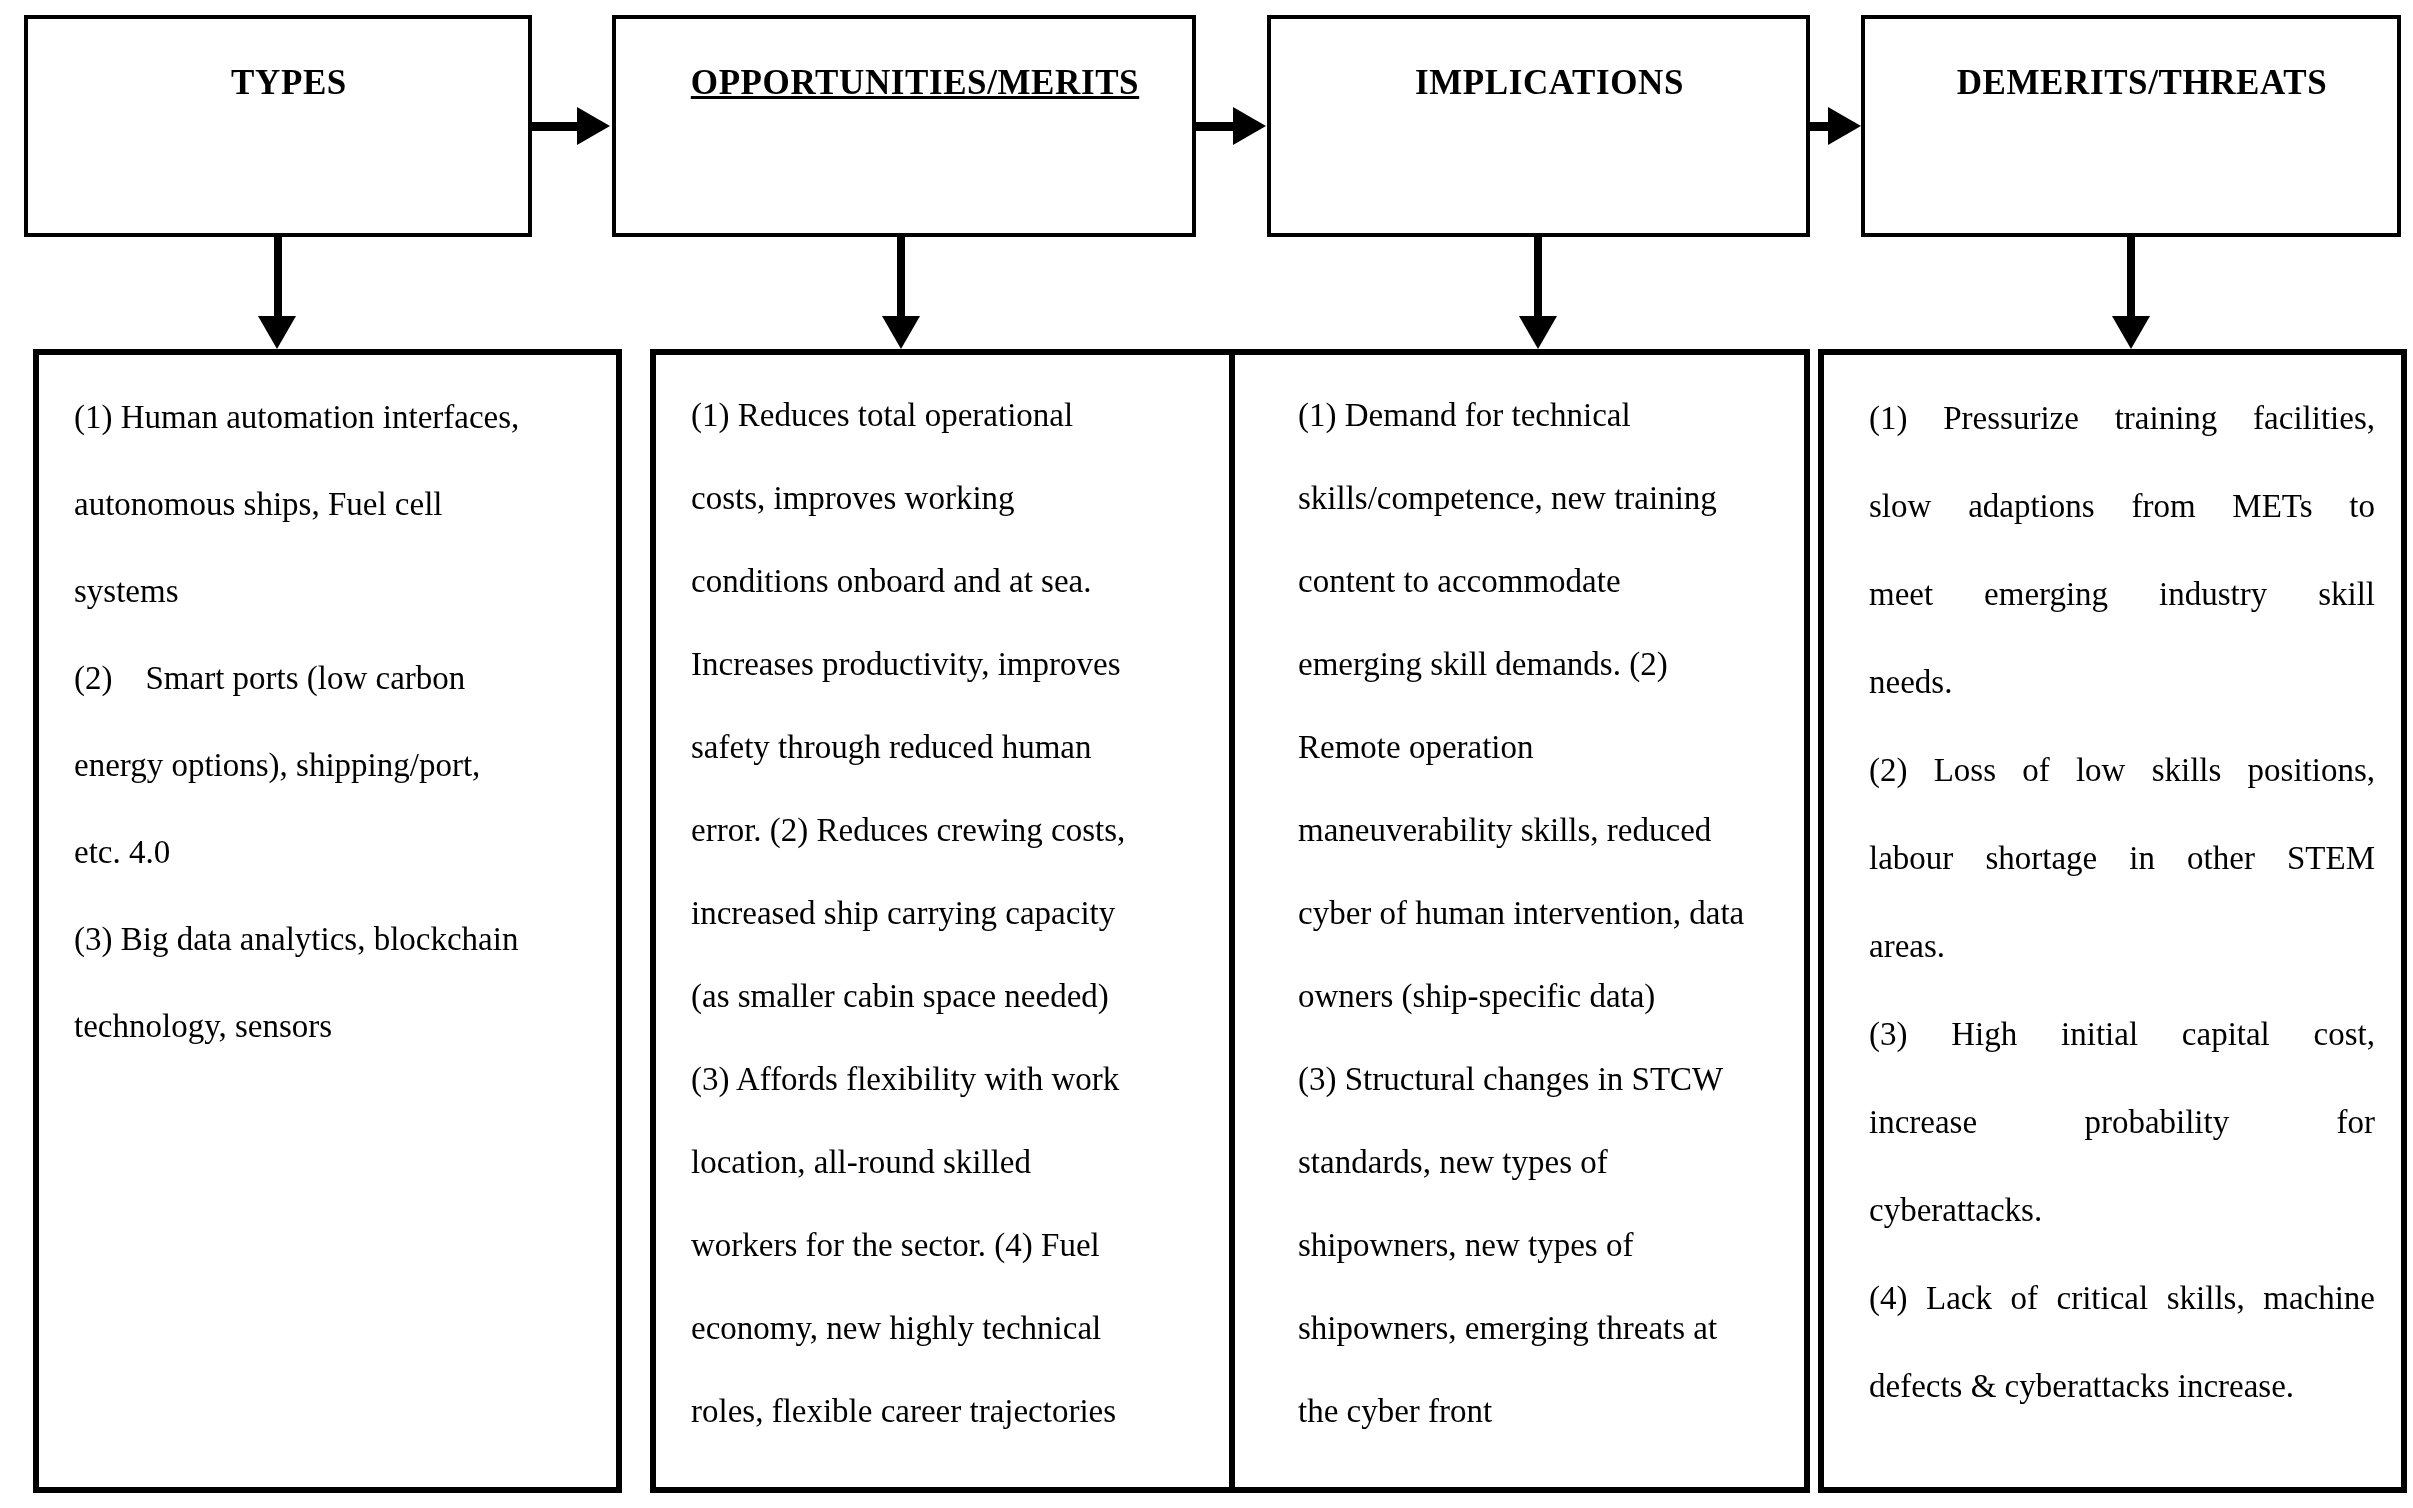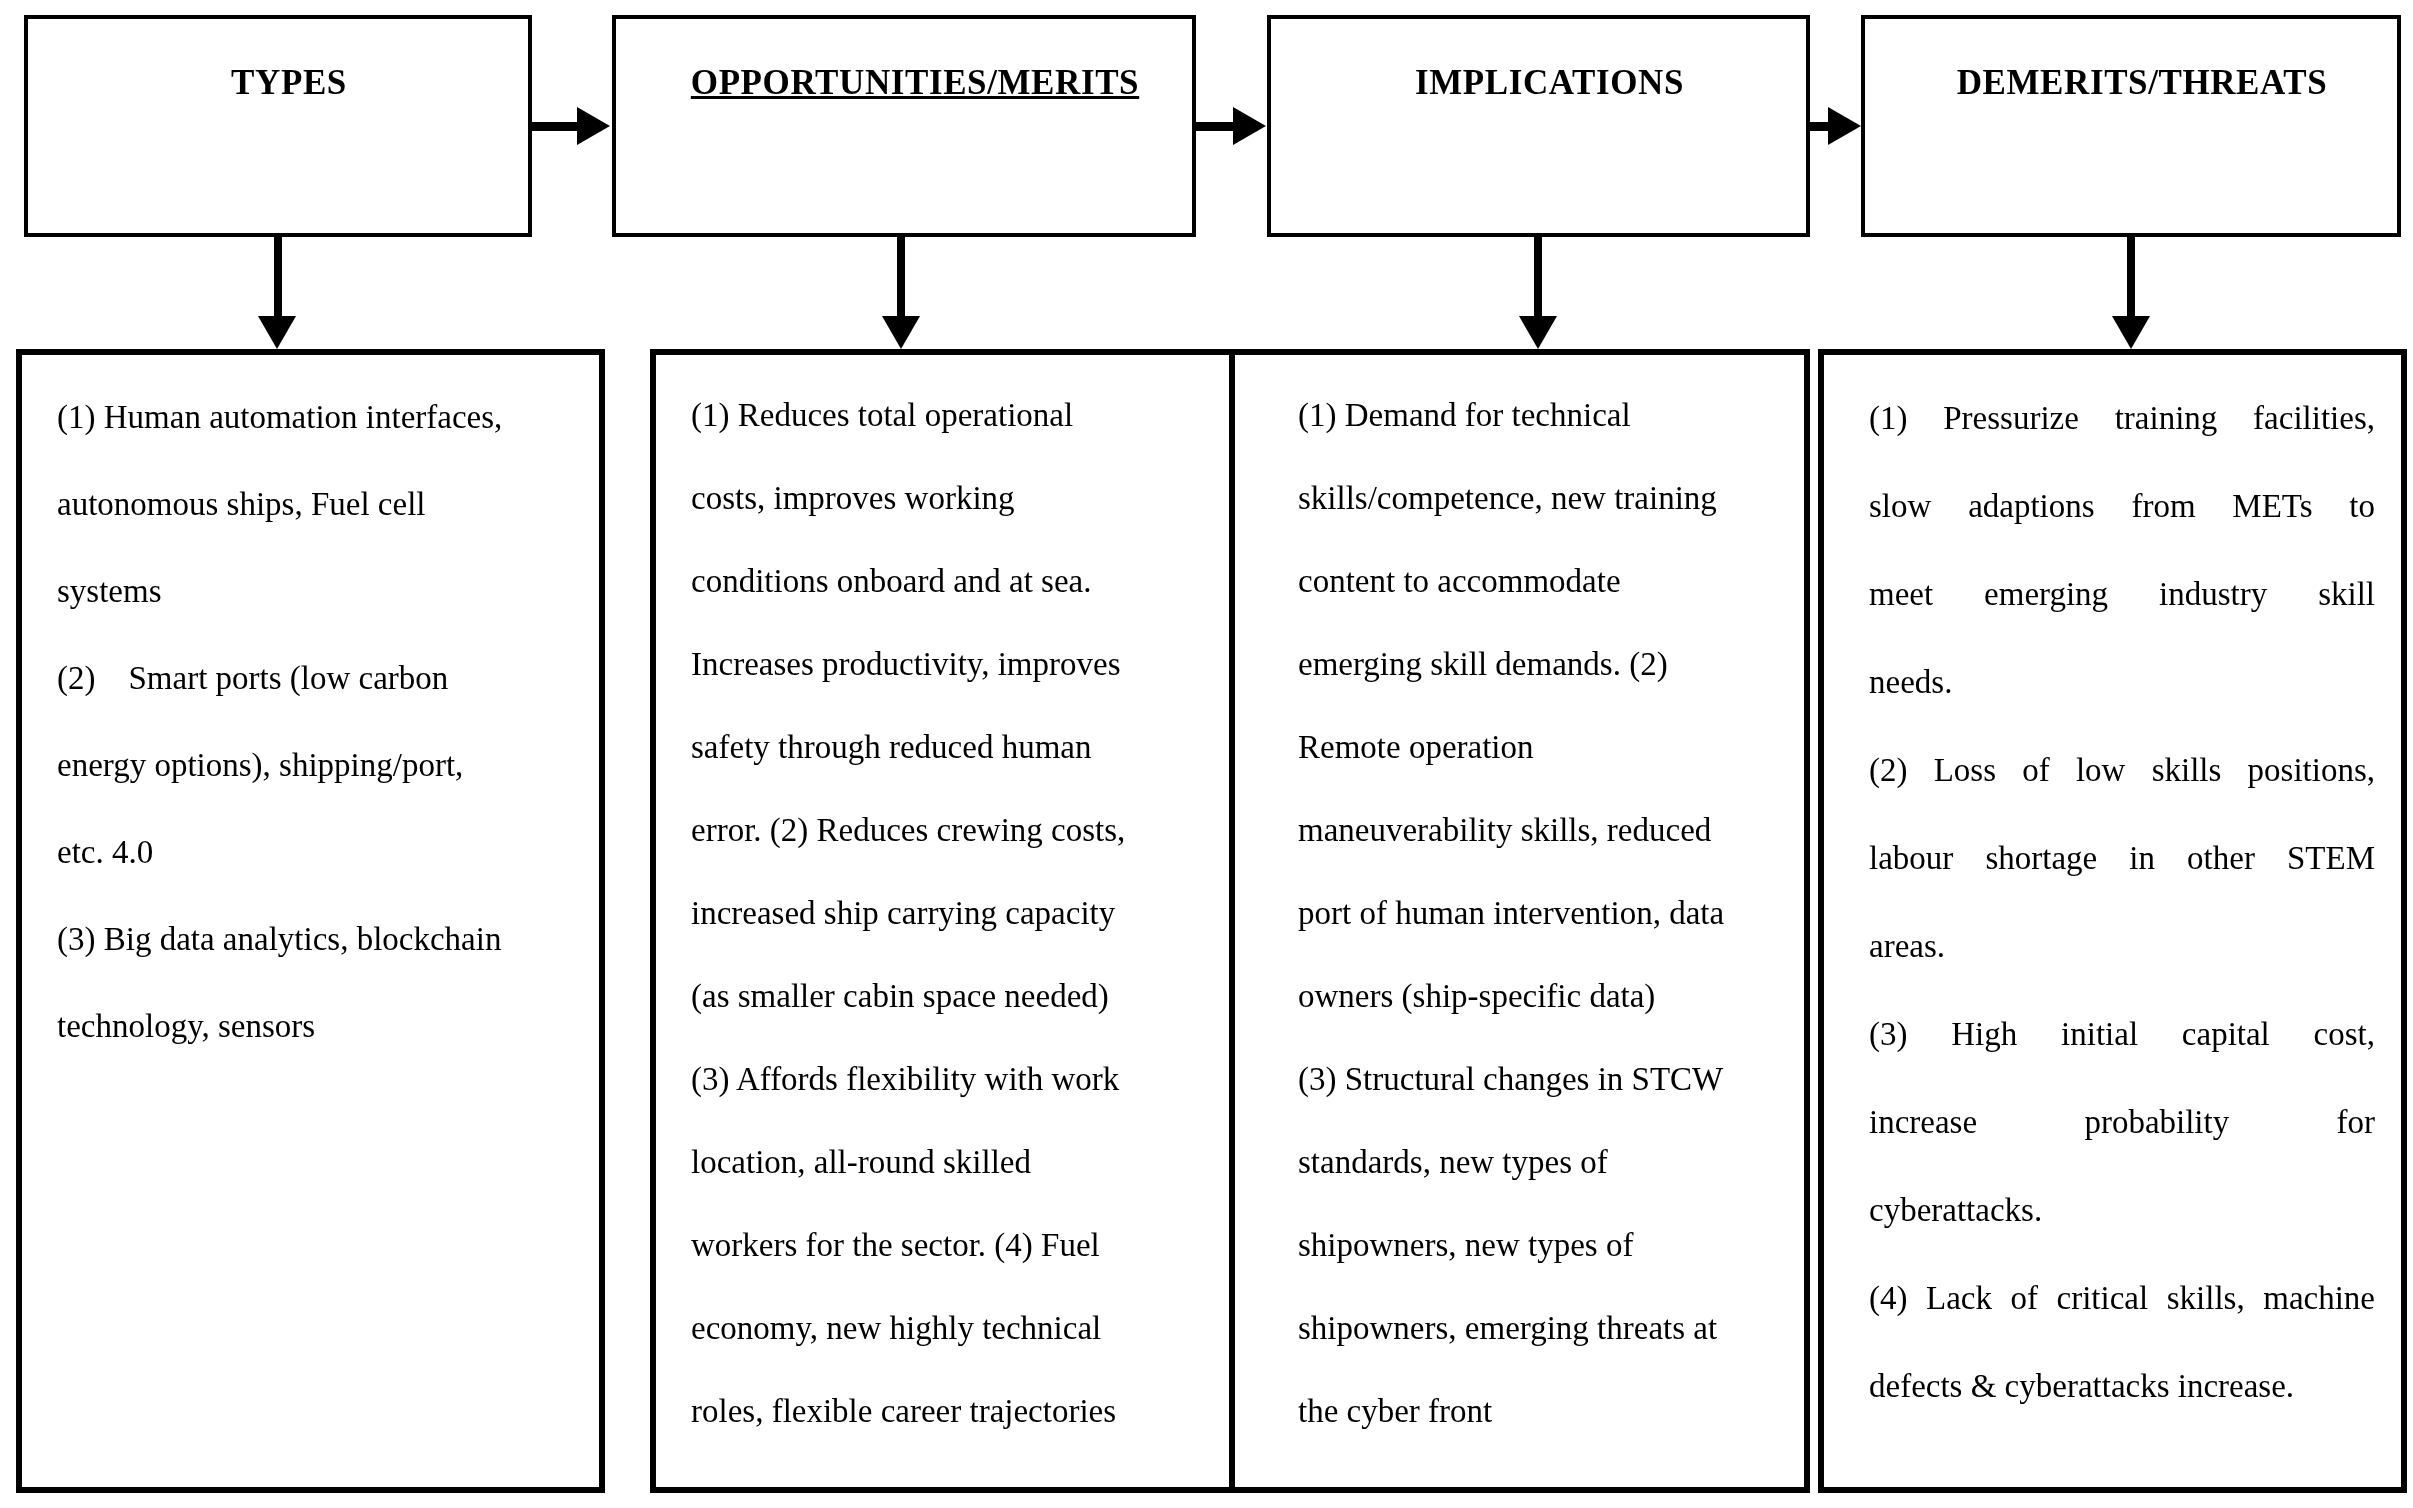--- a/index.html
+++ b/index.html
@@ -108,21 +108,21 @@
   </div>
   <div>
     <div class="shaft-v" style="left:1534px; top:237px; height:80px;"></div>
     <div class="head-down" style="left:1519px; top:316px;"></div>
   </div>
   <div>
     <div class="shaft-v" style="left:2127px; top:237px; height:80px;"></div>
     <div class="head-down" style="left:2112px; top:316px;"></div>
   </div>
 
-  <div class="dbox" style="left:16px;   width:589px;">
+  <div class="dbox" style="left:33px;   width:589px;">
     <div class="dtext lh-col1">
         <div class="line">(1) Human automation interfaces,</div>
         <div class="line">autonomous ships, Fuel cell</div>
         <div class="line">systems</div>
         <div class="line">(2)    Smart ports (low carbon</div>
         <div class="line">energy options), shipping/port,</div>
         <div class="line">etc. 4.0</div>
         <div class="line">(3) Big data analytics, blockchain</div>
         <div class="line">technology, sensors</div>
       </div>
@@ -145,21 +145,21 @@
       </div>
   </div>
   <div class="dbox" style="left:1229px; width:581px;padding-left:28px;">
     <div class="dtext lh-col3">
         <div class="line">(1) Demand for technical</div>
         <div class="line">skills/competence, new training</div>
         <div class="line">content to accommodate</div>
         <div class="line">emerging skill demands. (2)</div>
         <div class="line">Remote operation</div>
         <div class="line">maneuverability skills, reduced</div>
-        <div class="line">port of human intervention, data</div>
+        <div class="line">cyber of human intervention, data</div>
         <div class="line">owners (ship-specific data)</div>
         <div class="line">(3) Structural changes in STCW</div>
         <div class="line">standards, new types of</div>
         <div class="line">shipowners, new types of</div>
         <div class="line">shipowners, emerging threats at</div>
         <div class="line">the cyber front</div>
       </div>
   </div>
   <div class="dbox" style="left:1818px; width:589px;">
     <div class="dtext lh-col4 justify">

